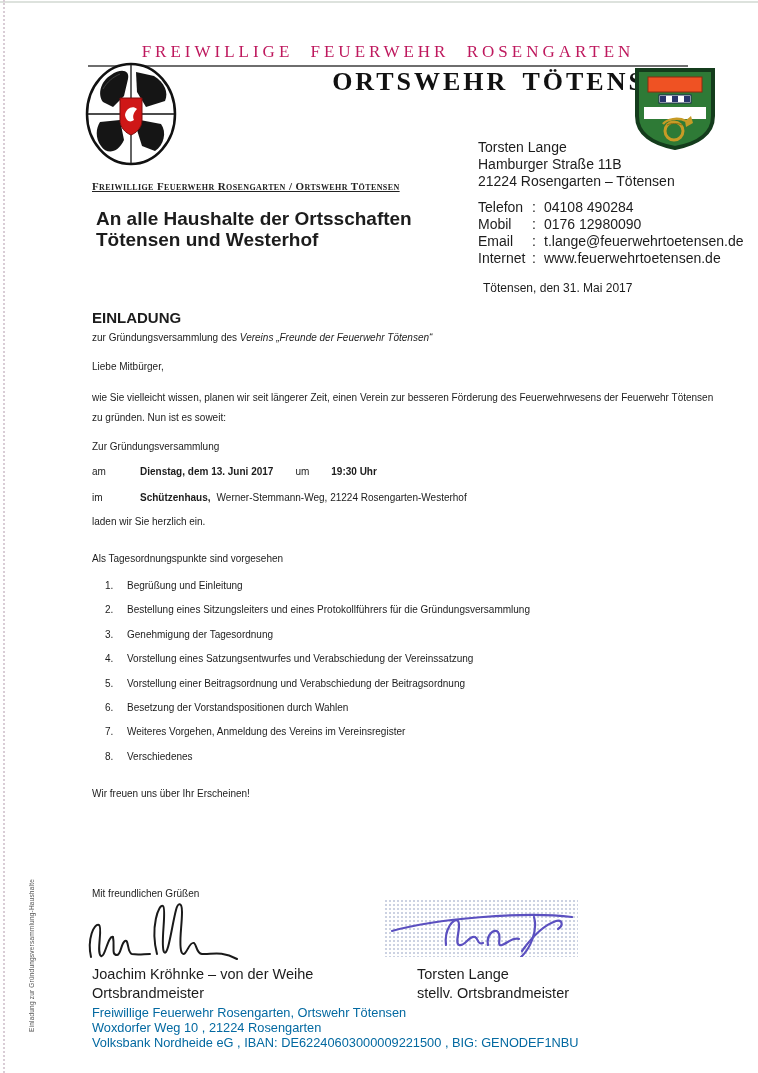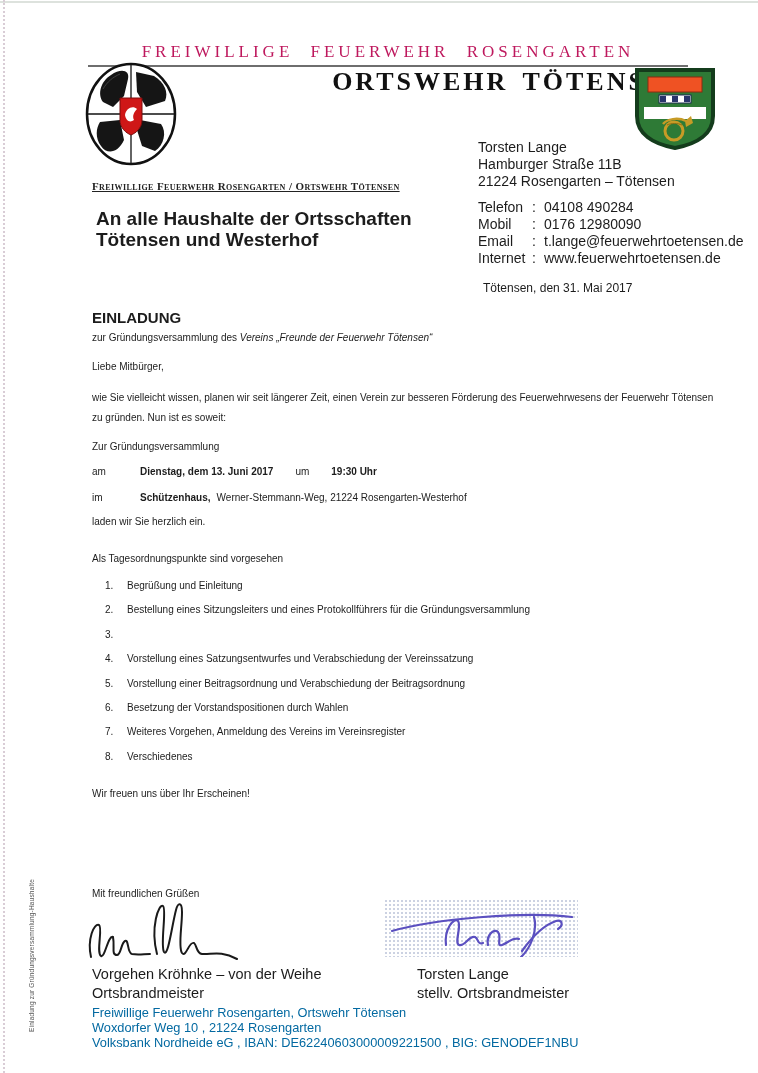--- a/index.html
+++ b/index.html
@@ -162,20 +162,21 @@
     <div class="agenda-item">
         <span class="agenda-num">1.</span>
         <span>Begrüßung und Einleitung</span>
       </div>
     <div class="agenda-item">
         <span class="agenda-num">2.</span>
         <span>Bestellung eines Sitzungsleiters und eines Protokollführers für die Gründungsversammlung</span>
       </div>
     <div class="agenda-item">
         <span class="agenda-num">3.</span>
+        <span>Genehmigung der Tagesordnung</span>
       </div>
     <div class="agenda-item">
         <span class="agenda-num">4.</span>
         <span>Vorstellung eines Satzungsentwurfes und Verabschiedung der Vereinssatzung</span>
       </div>
     <div class="agenda-item">
         <span class="agenda-num">5.</span>
         <span>Vorstellung einer Beitragsordnung und Verabschiedung der Beitragsordnung</span>
       </div>
     <div class="agenda-item">
@@ -205,21 +206,21 @@
     <svg width="194" height="58" viewBox="0 0 194 58">
       <path d="M8,32 C50,20 140,12 188,18" fill="none" stroke="#5b50c0" stroke-width="2.2" stroke-linecap="round"></path>
       <path d="M62,46 C60,30 70,18 74,22 C78,26 70,44 75,46 C81,48 85,36 91,38 C95,40 93,46 99,44" fill="none" stroke="#5b50c0" stroke-width="2.2" stroke-linecap="round"></path>
       <path d="M104,46 C102,36 110,29 114,33 C118,37 112,48 118,46 C124,44 128,38 135,40" fill="none" stroke="#5b50c0" stroke-width="2.2" stroke-linecap="round"></path>
       <path d="M150,18 C154,32 146,50 137,58" fill="none" stroke="#5b50c0" stroke-width="2.2" stroke-linecap="round"></path>
       <path d="M138,52 C148,38 160,26 172,22 C178,20 180,26 174,30" fill="none" stroke="#5b50c0" stroke-width="2.2" stroke-linecap="round"></path>
     </svg>
   </div>
 
   <div class="sig-names" id="names-left">
-    <div>Vorgehen Kröhnke – von der Weihe</div>
+    <div>Joachim Kröhnke – von der Weihe</div>
     <div>Ortsbrandmeister</div>
   </div>
   <div class="sig-names" id="names-right">
     <div>Torsten Lange</div>
     <div>stellv. Ortsbrandmeister</div>
   </div>
 
   <div class="footer">
     <div>Freiwillige Feuerwehr Rosengarten, Ortswehr Tötensen</div>
     <div>Woxdorfer Weg  10 , 21224 Rosengarten</div>

